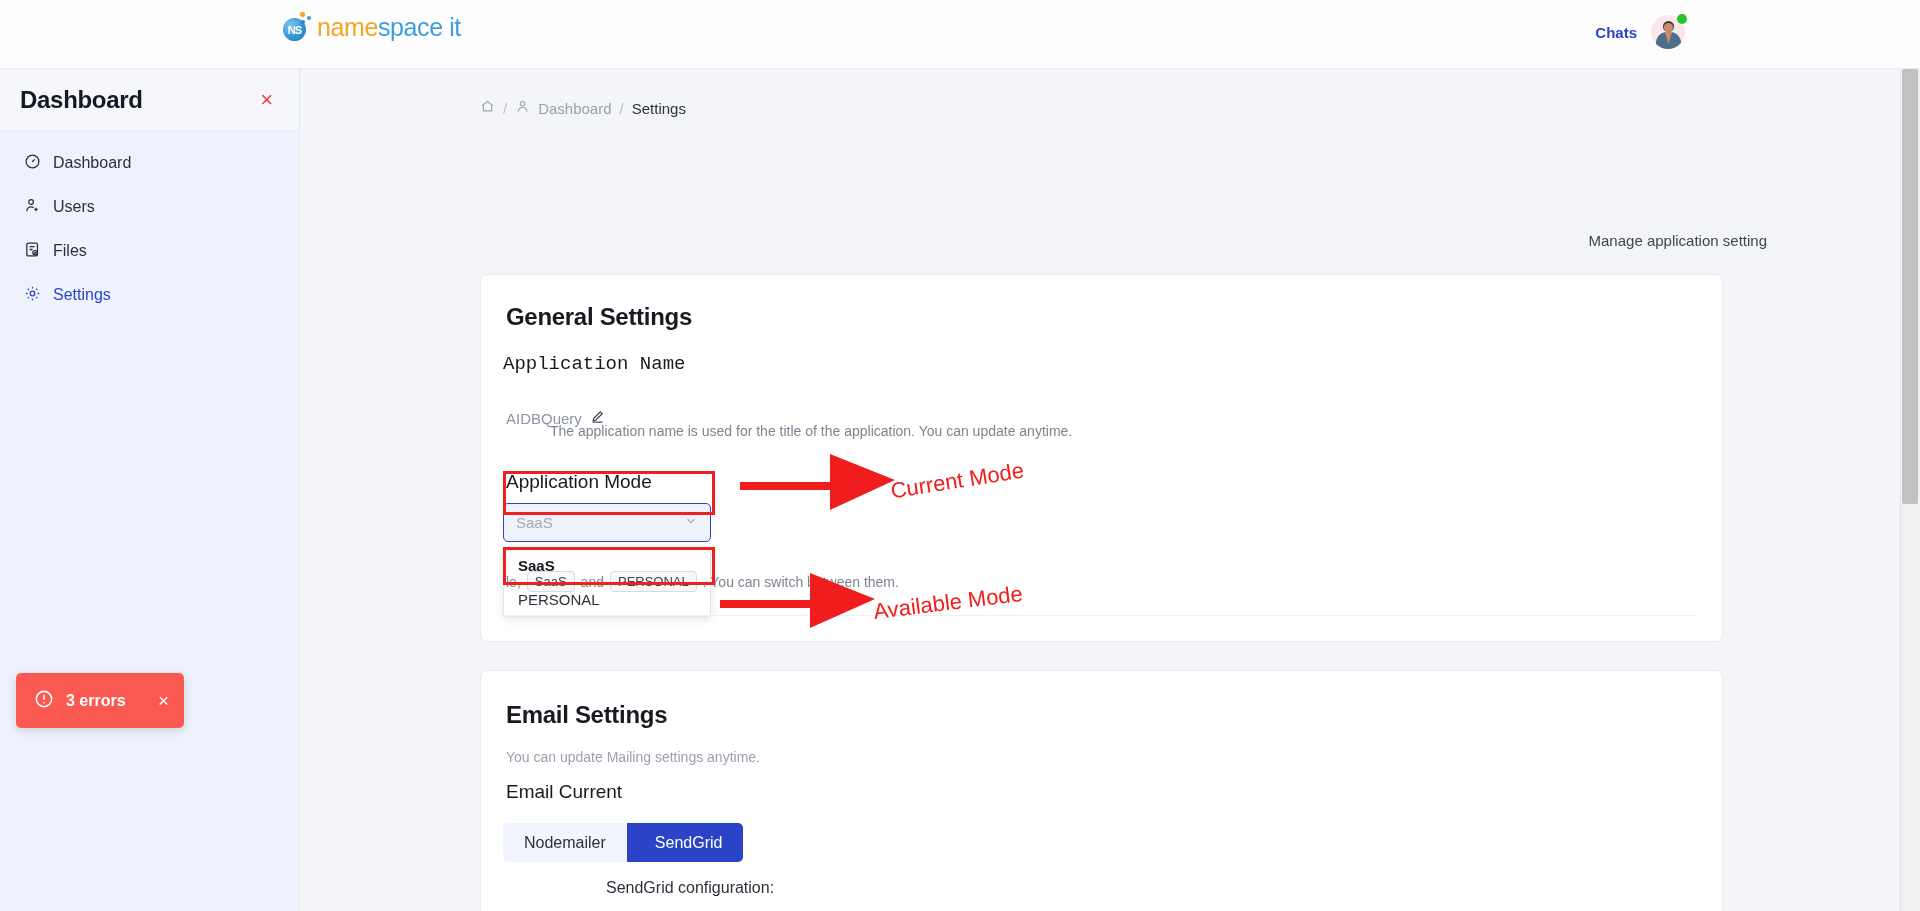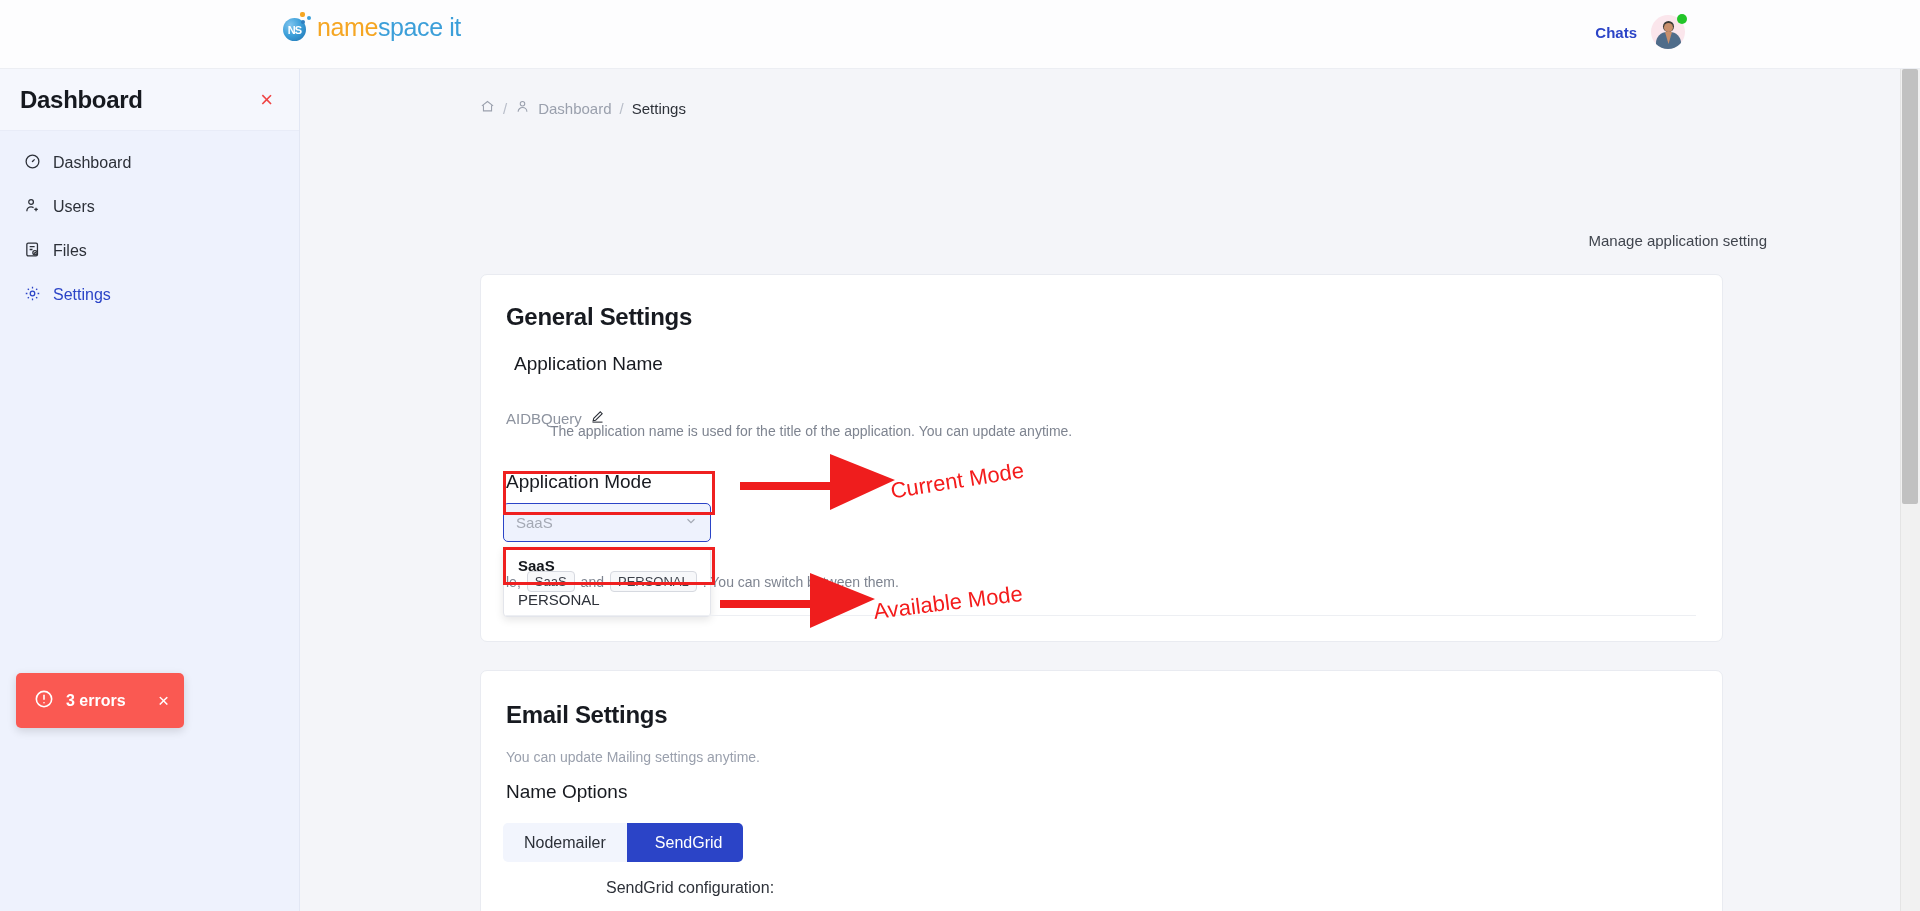--- a/index.html
+++ b/index.html
@@ -103,21 +103,21 @@
   }
   #card-general { top: 205px; height: 368px; }
   #card-email { top: 601px; height: 330px; }
 
   .card-h1 { font-size: 24px; font-weight: bold; color: #171a20; letter-spacing: -0.3px; }
   .card-h2 { font-size: 19px; color: #171a20; }
   .muted { color: #9aa0ad; font-size: 14px; }
   .desc { color: #7e8490; font-size: 14px; }
 
   .gs-title { position: absolute; left: 25px; top: 28px; }
-  .app-name-label { position: absolute; left: 33px; top: 78px; }
+  .app-name-label { position: absolute; left: 22px; top: 78px; font-family: Liberation Mono, monospace; }
   .app-name-row { position: absolute; left: 25px; top: 134px; display: flex; align-items: center; gap: 8px; }
   .app-name-val { font-size: 15px; color: #8d939f; }
   .pencil { cursor: pointer; }
   .app-name-desc { position: absolute; left: 25px; top: 148px; margin-left: 44px; }
   .app-mode-label { position: absolute; left: 25px; top: 196px; }
 
   .select-wrap { position: absolute; left: 22px; top: 228px; width: 208px; }
   .select-box {
     width: 208px; height: 39px; border: 1px solid #2b44c7; border-radius: 5px;
     background: #eef2fd; display: flex; align-items: center;
@@ -322,21 +322,21 @@
         <span>and</span>
         <span class="chip">PERSONAL</span>
         <span>. You can switch between them.</span>
       </div>
       <div class="hr"></div>
     </div>
 
     <div class="card" id="card-email">
       <div class="card-h1 es-title">Email Settings</div>
       <div class="muted es-desc">You can update Mailing settings anytime.</div>
-      <div class="card-h2 eo-title">Name Options</div>
+      <div class="card-h2 eo-title">Email Current</div>
       <div class="seg">
         <div class="seg-btn off">Nodemailer</div>
         <div class="seg-btn on">SendGrid</div>
       </div>
       <div class="sg-conf">SendGrid configuration:</div>
     </div>
   </div>
 
   <div class="anno-box" id="anno-current-box"></div>
   <div class="anno-box" id="anno-available-box"></div>

